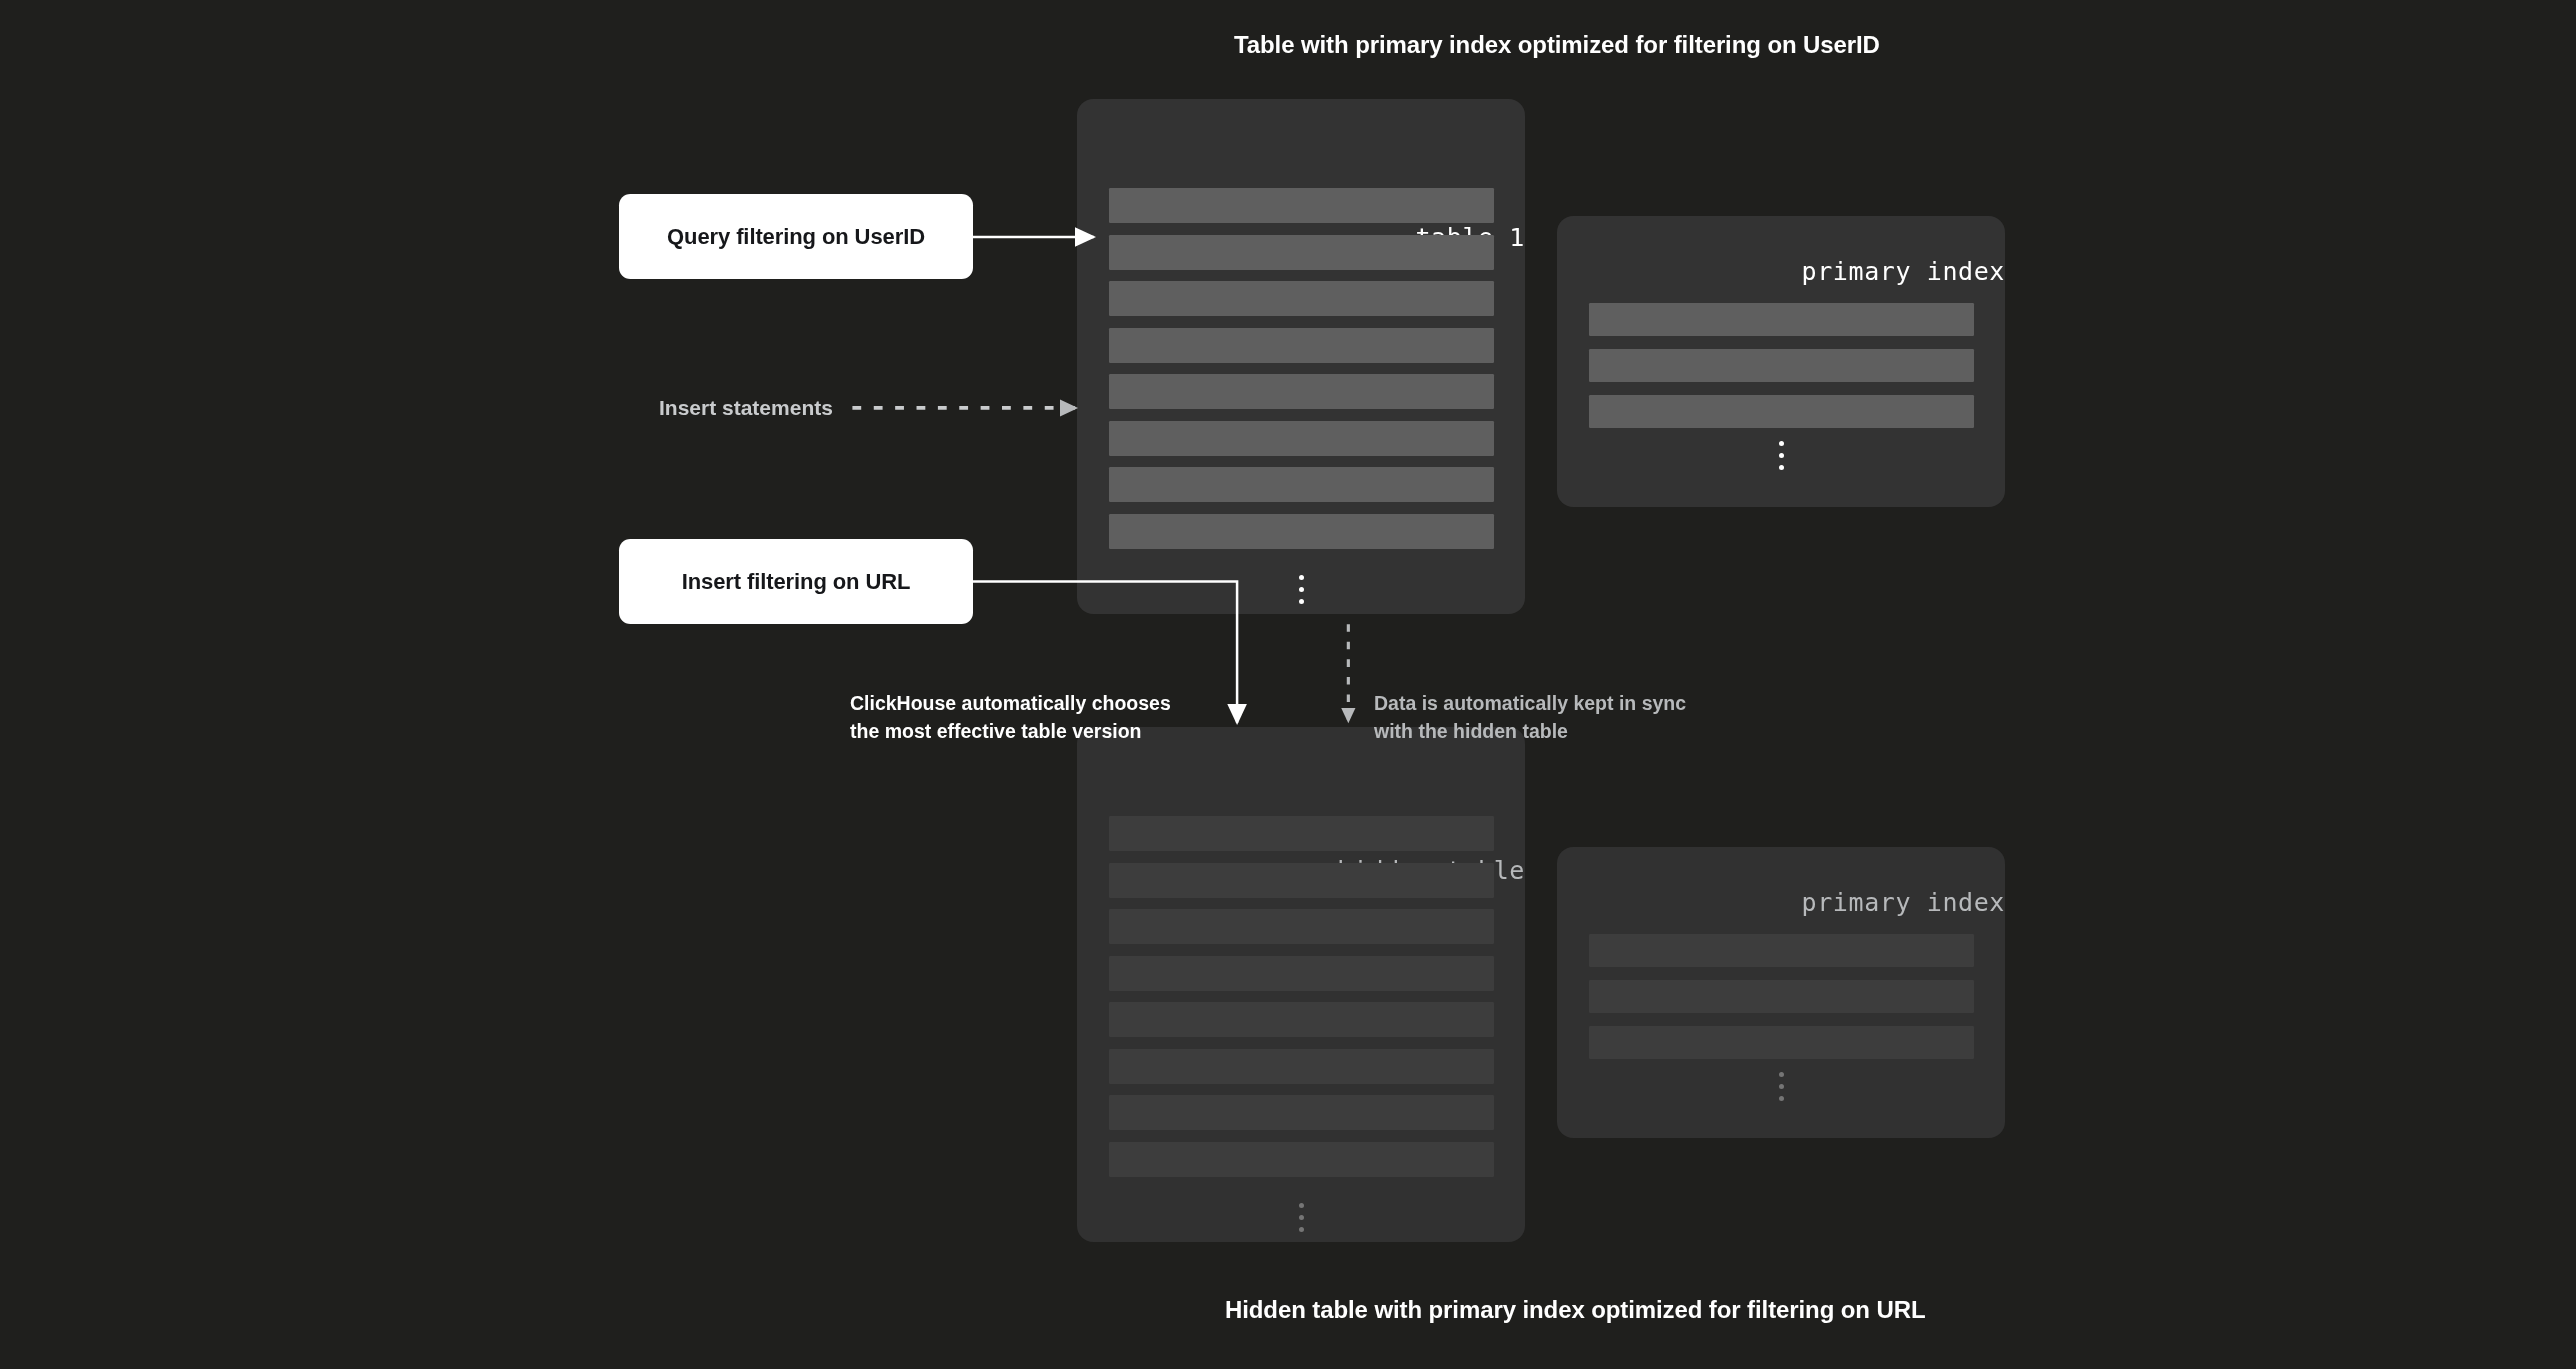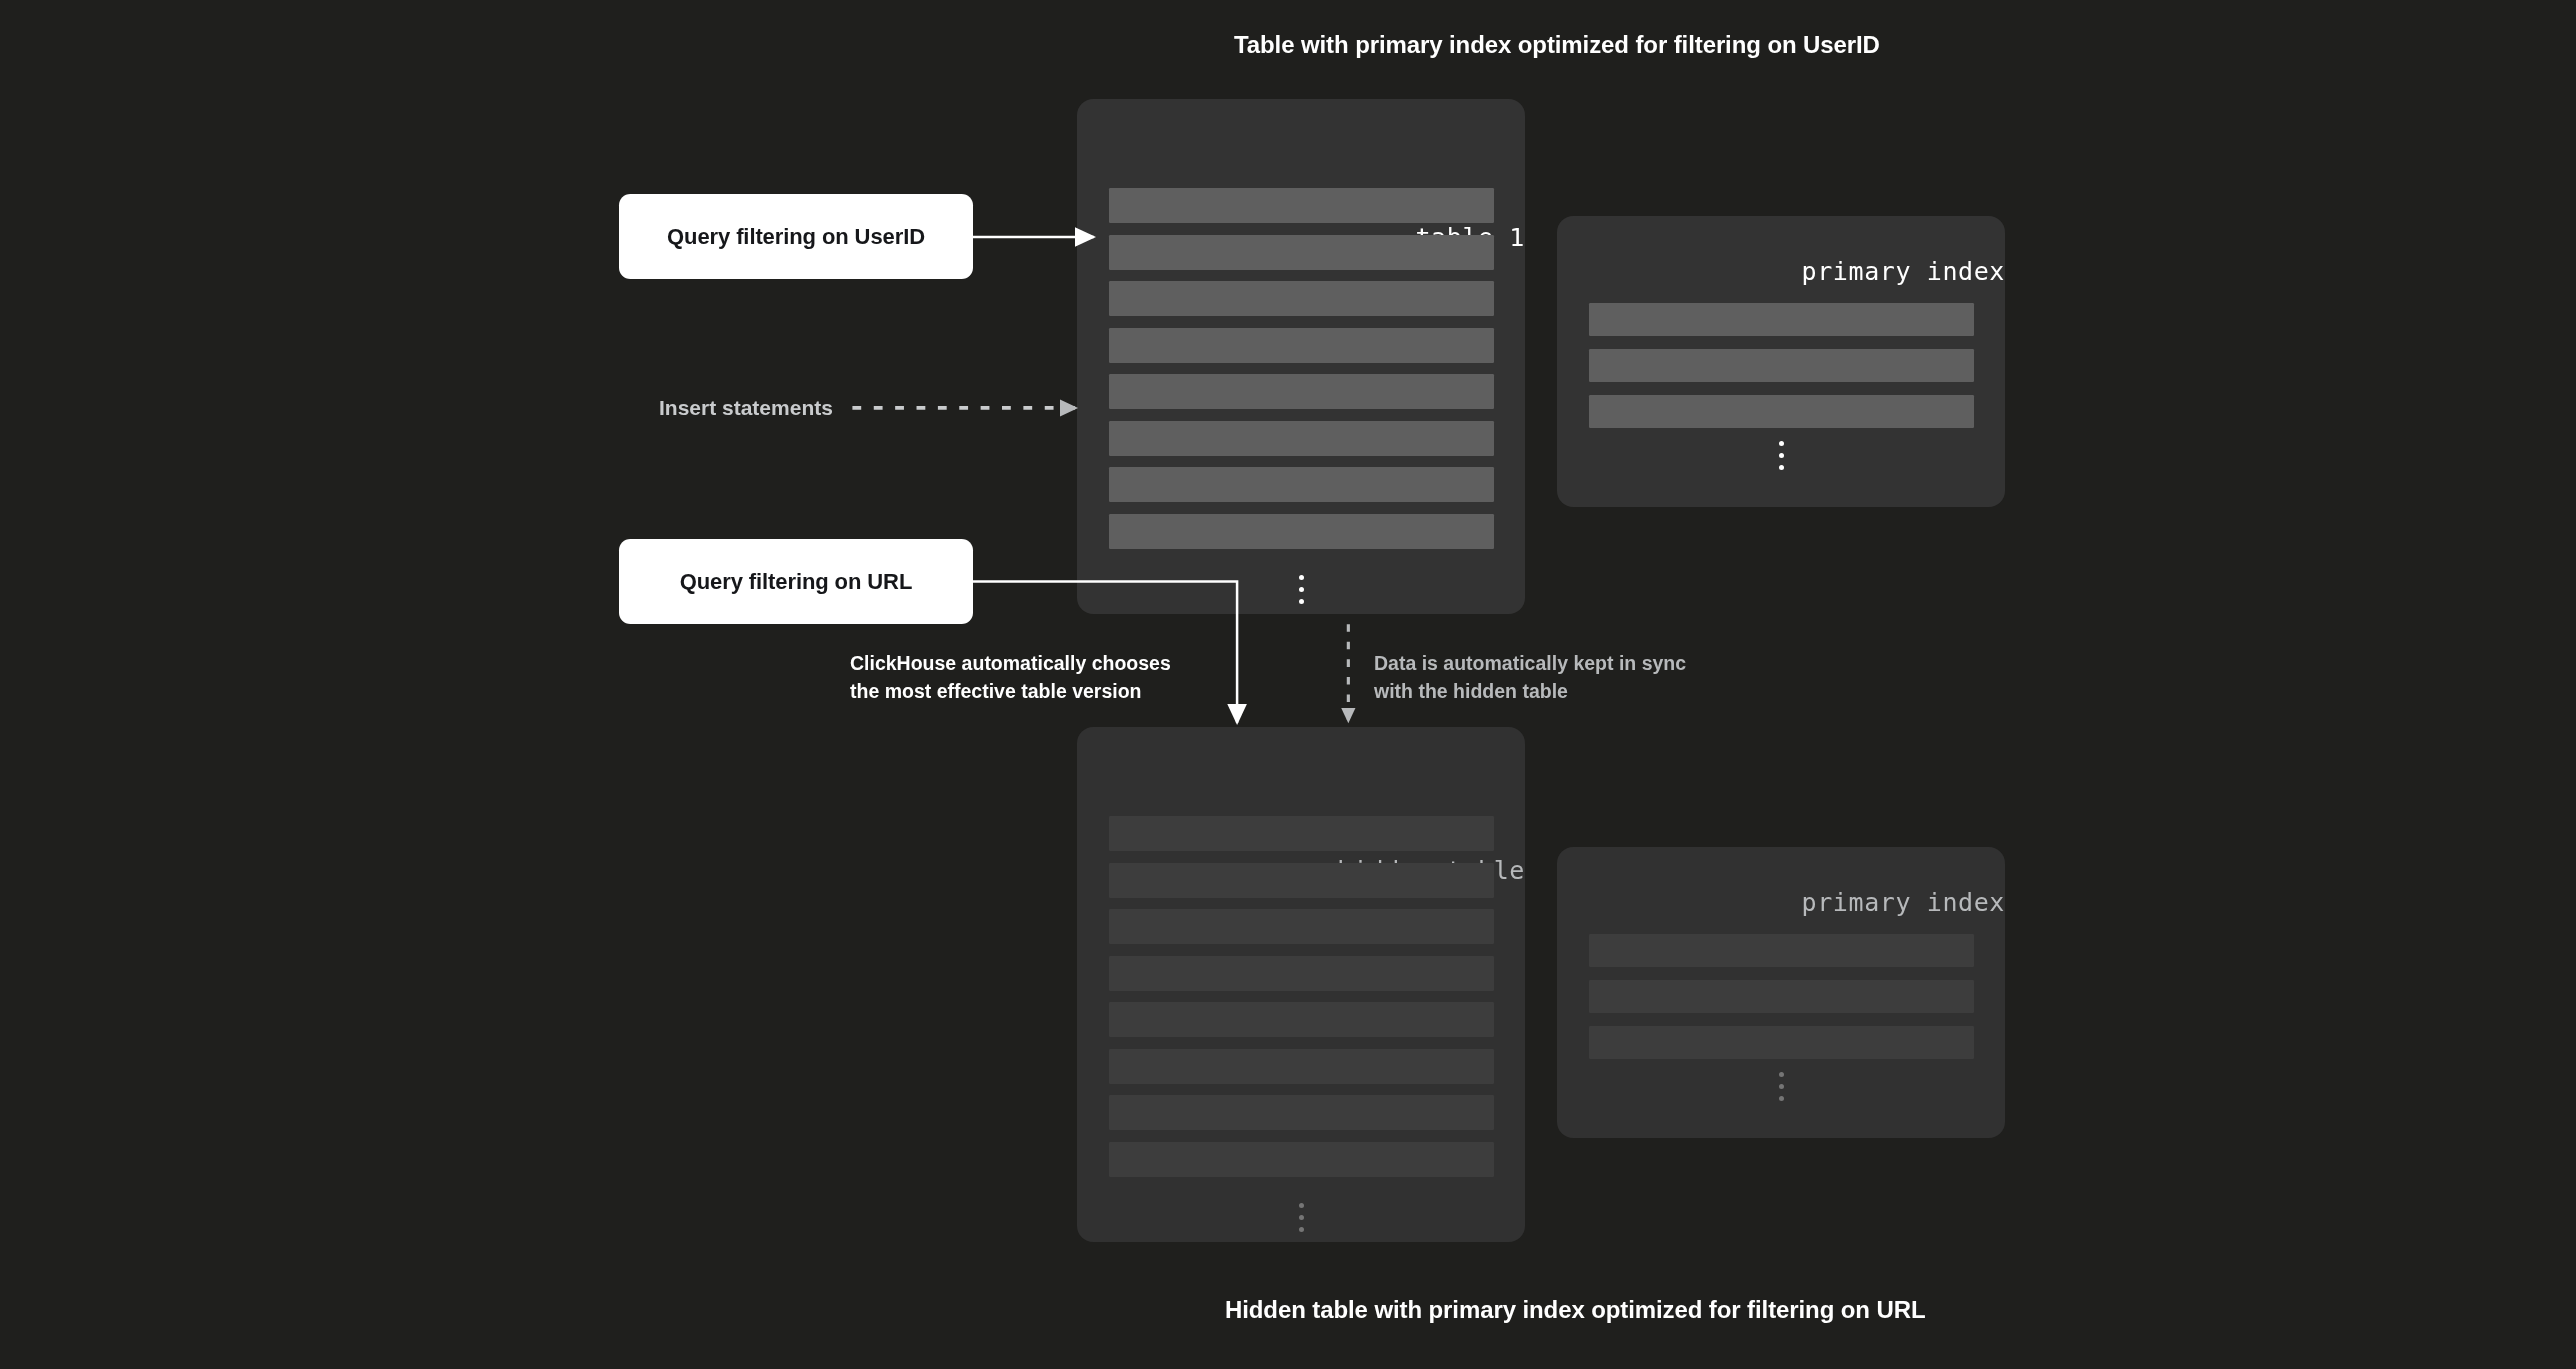--- a/index.html
+++ b/index.html
@@ -90,20 +90,21 @@
     margin-left: 46px;
   }
 
   
   .annot {
     position: absolute;
     font-size: 19.5px;
     font-weight: bold;
     line-height: 28px;
     white-space: pre-line;
+    margin-top: 40px;
   }
   .annot-white { color: #ffffff; }
   .annot-gray  { color: #b7b9bb; }
 
   .label-gray {
     position: absolute;
     color: #c9cbcd;
     font-size: 21px;
     font-weight: bold;
     white-space: nowrap;
@@ -209,21 +210,21 @@
     <path d="M1475,925 L1968,925 L1968,1150" fill="none" stroke="#ffffff" stroke-width="4" marker-end="url(#arrow-white)"></path>
 
     <line x1="2145" y1="993" x2="2145" y2="1148" stroke="#b7b9bb" stroke-width="5" stroke-dasharray="12 16" stroke-linecap="butt" marker-end="url(#arrow-gray)"></line>
   </svg>
 
   <div class="callout" style="left:573px; top:194px; width:354px; height:85px;">
     <span>Query filtering on UserID</span>
   </div>
 
   <div class="callout" style="left:573px; top:539px; width:354px; height:85px;">
-    <span>Query filtering on URL</span>
+    <span>Insert filtering on URL</span>
   </div>
 
   <div class="label-gray" style="left:659px; top:396px;">Insert statements</div>
 
   <div class="annot annot-white" style="left:850px; top:649px;">ClickHouse automatically chooses
 the most effective table version</div>
 
   <div class="annot annot-gray" style="left:1374px; top:649px;">Data is automatically kept in sync
 with the hidden table</div>
 

